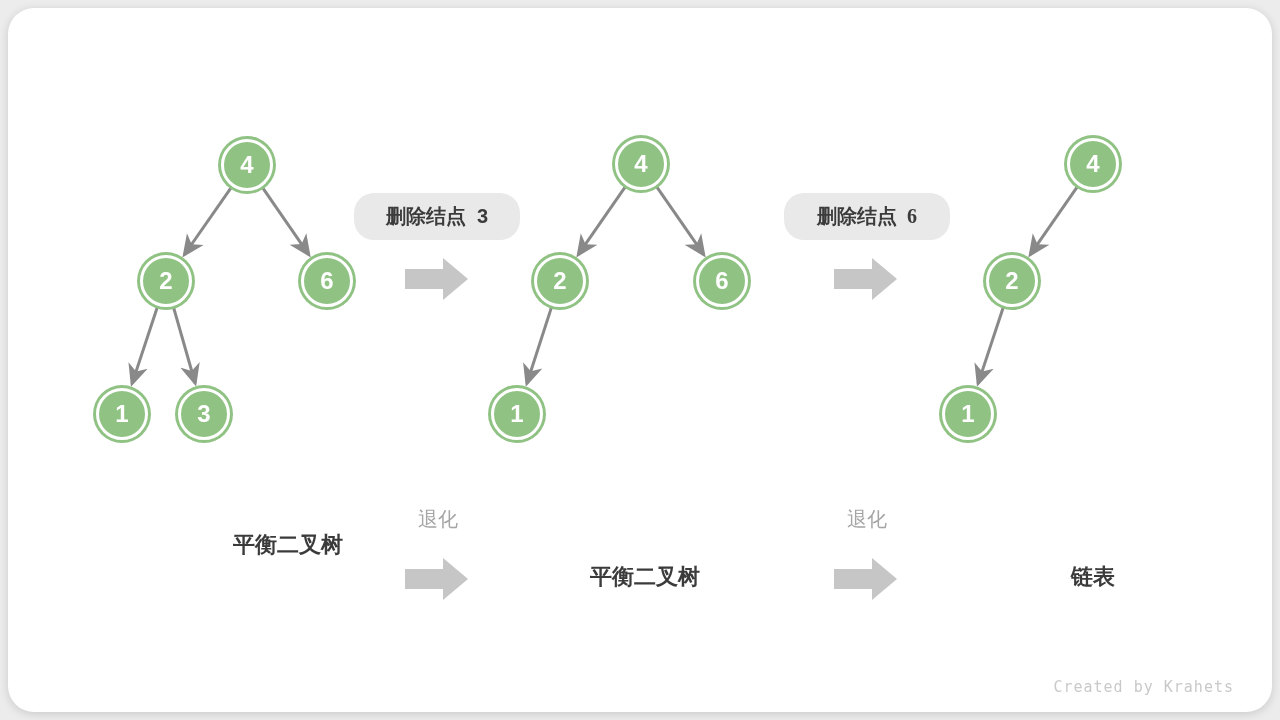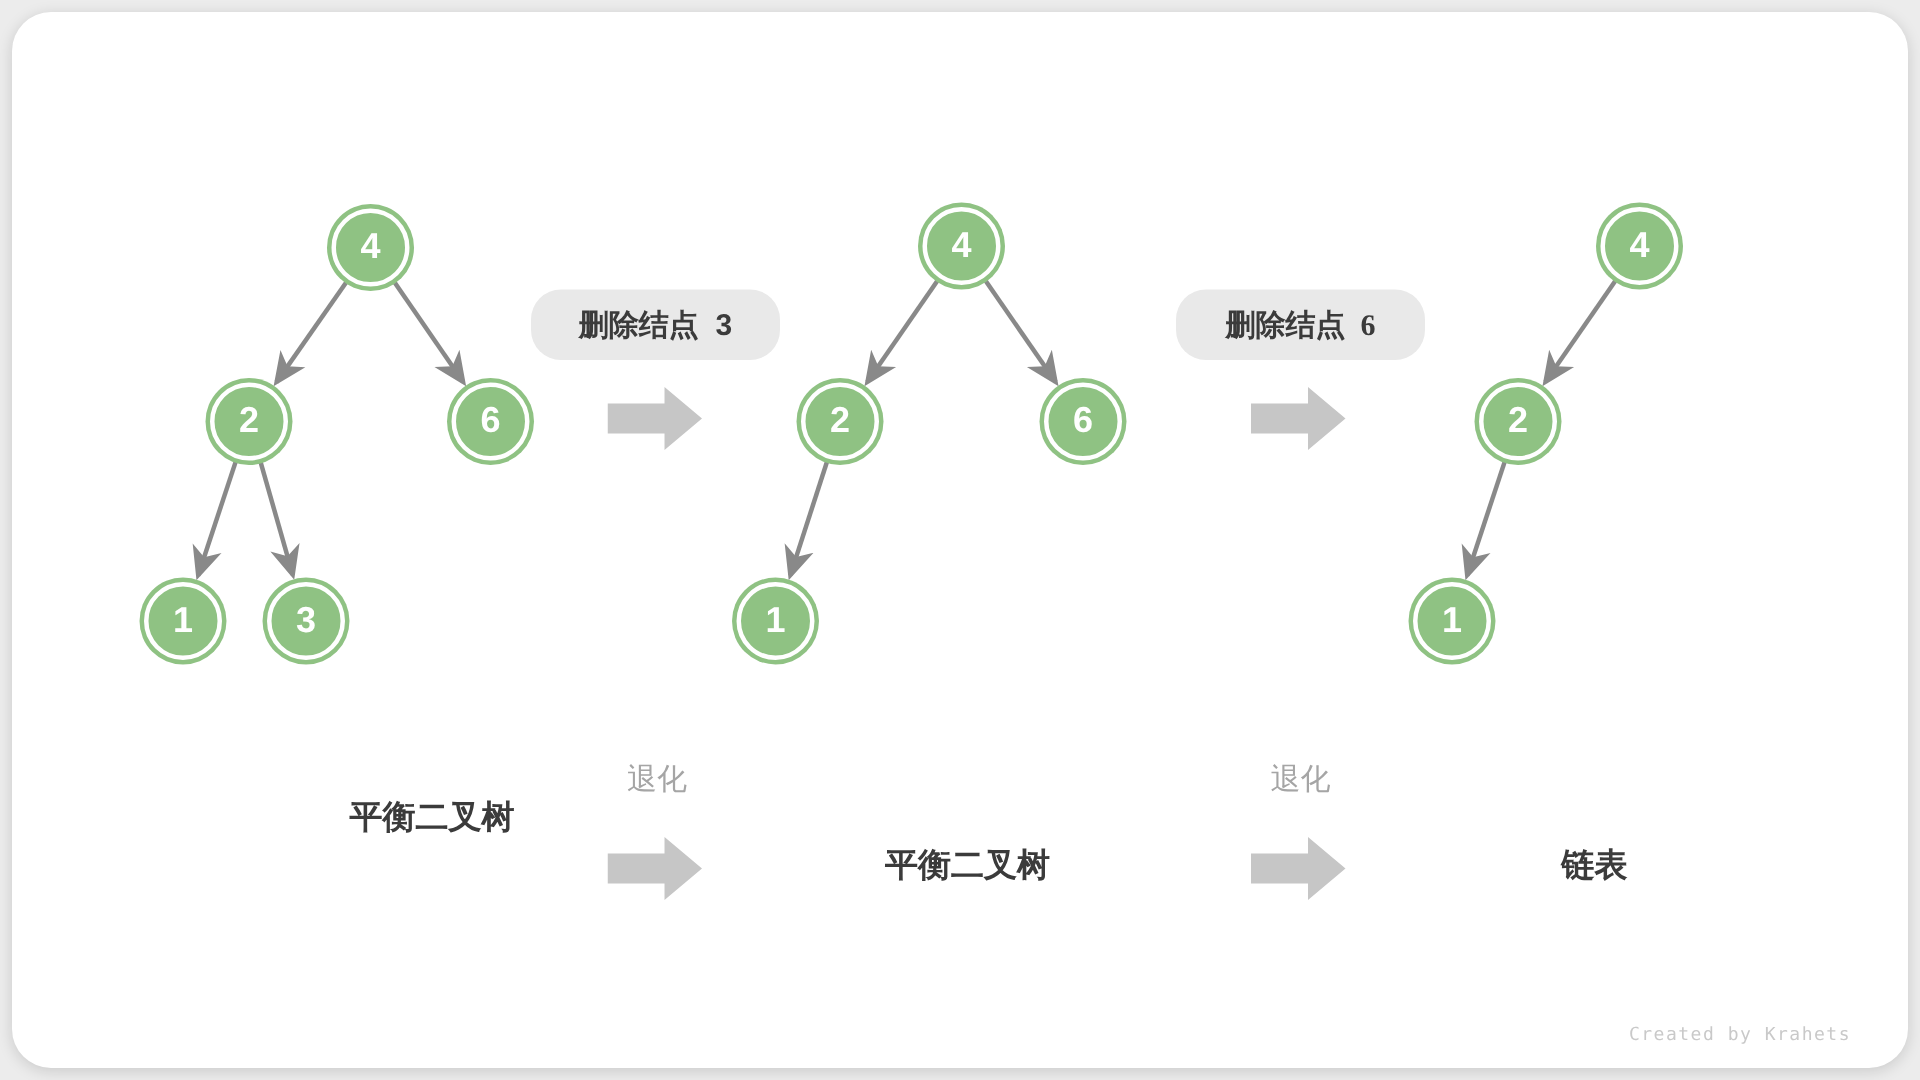--- a/index.html
+++ b/index.html
@@ -68,21 +68,21 @@
     transform: translateX(-50%);
     color: var(--caption-text);
     font-size: 22px; font-weight: bold;
     white-space: nowrap;
   }
   .watermark {
     position: absolute;
     right: 46px; bottom: 24px;
     color: var(--watermark-text);
     font-family: "DejaVu Sans Mono", monospace;
-    font-size: 12px;
+    font-size: 15px;
     letter-spacing: 1px;
   }
 </style>
 </head>
 <body>
 
 <div class="page">
 
   <div class="card"></div>
 
@@ -133,17 +133,17 @@
 
   <svg class="block-arrow" style="left:405px; top:555px;" viewBox="0 0 66 48" xmlns="http://www.w3.org/2000/svg">
     <polygon points="0,14 38,14 38,3 63,24 38,45 38,34 0,34"></polygon>
   </svg>
   <svg class="block-arrow" style="left:834px; top:555px;" viewBox="0 0 66 48" xmlns="http://www.w3.org/2000/svg">
     <polygon points="0,14 38,14 38,3 63,24 38,45 38,34 0,34"></polygon>
   </svg>
 
   <div class="caption" style="left:256px; top:530px;margin-left:32px;">平衡二叉树</div>
   <div class="caption" style="left:645px; top:562px;">平衡二叉树</div>
-  <div class="caption" style="left:1063px; top:562px;">链表</div>
+  <div class="caption" style="left:1093px; top:562px;">链表</div>
 
   <div class="watermark">Created by Krahets</div>
 
 </div>
 
 </body></html>

